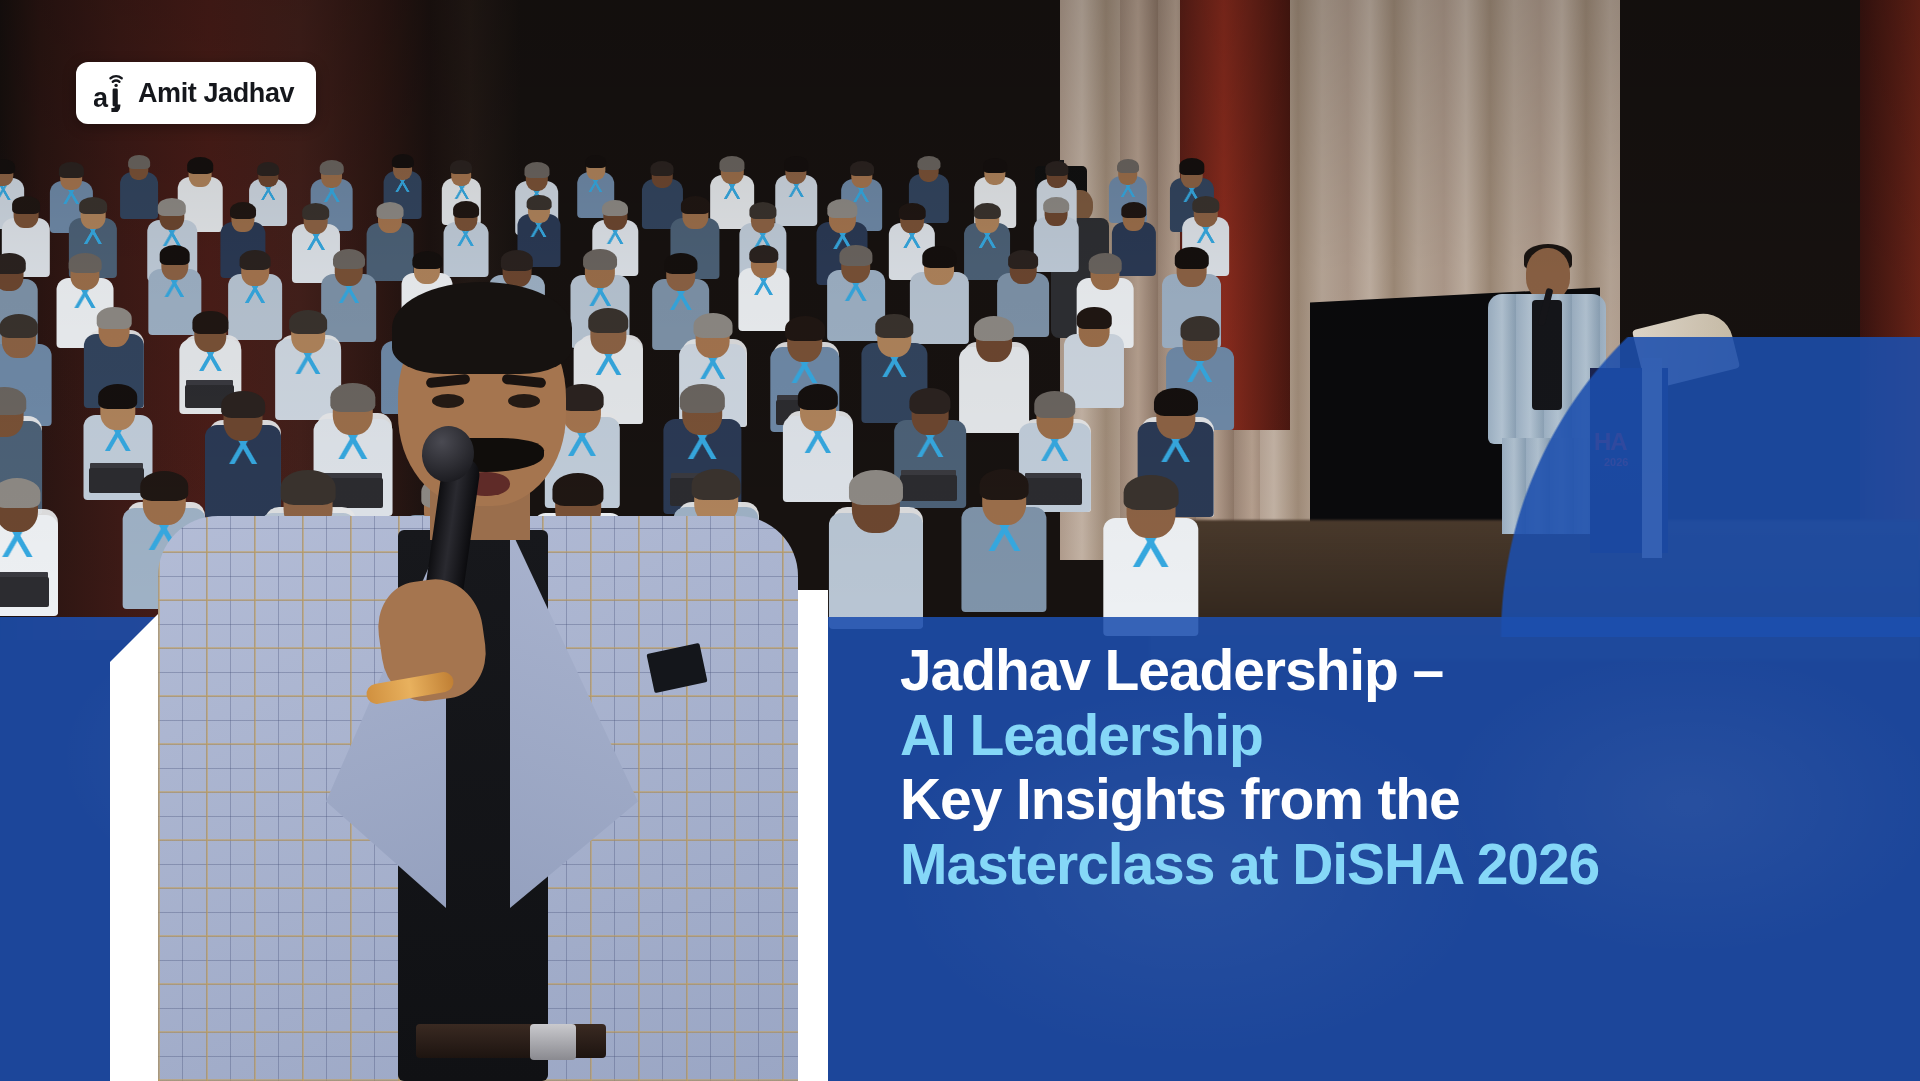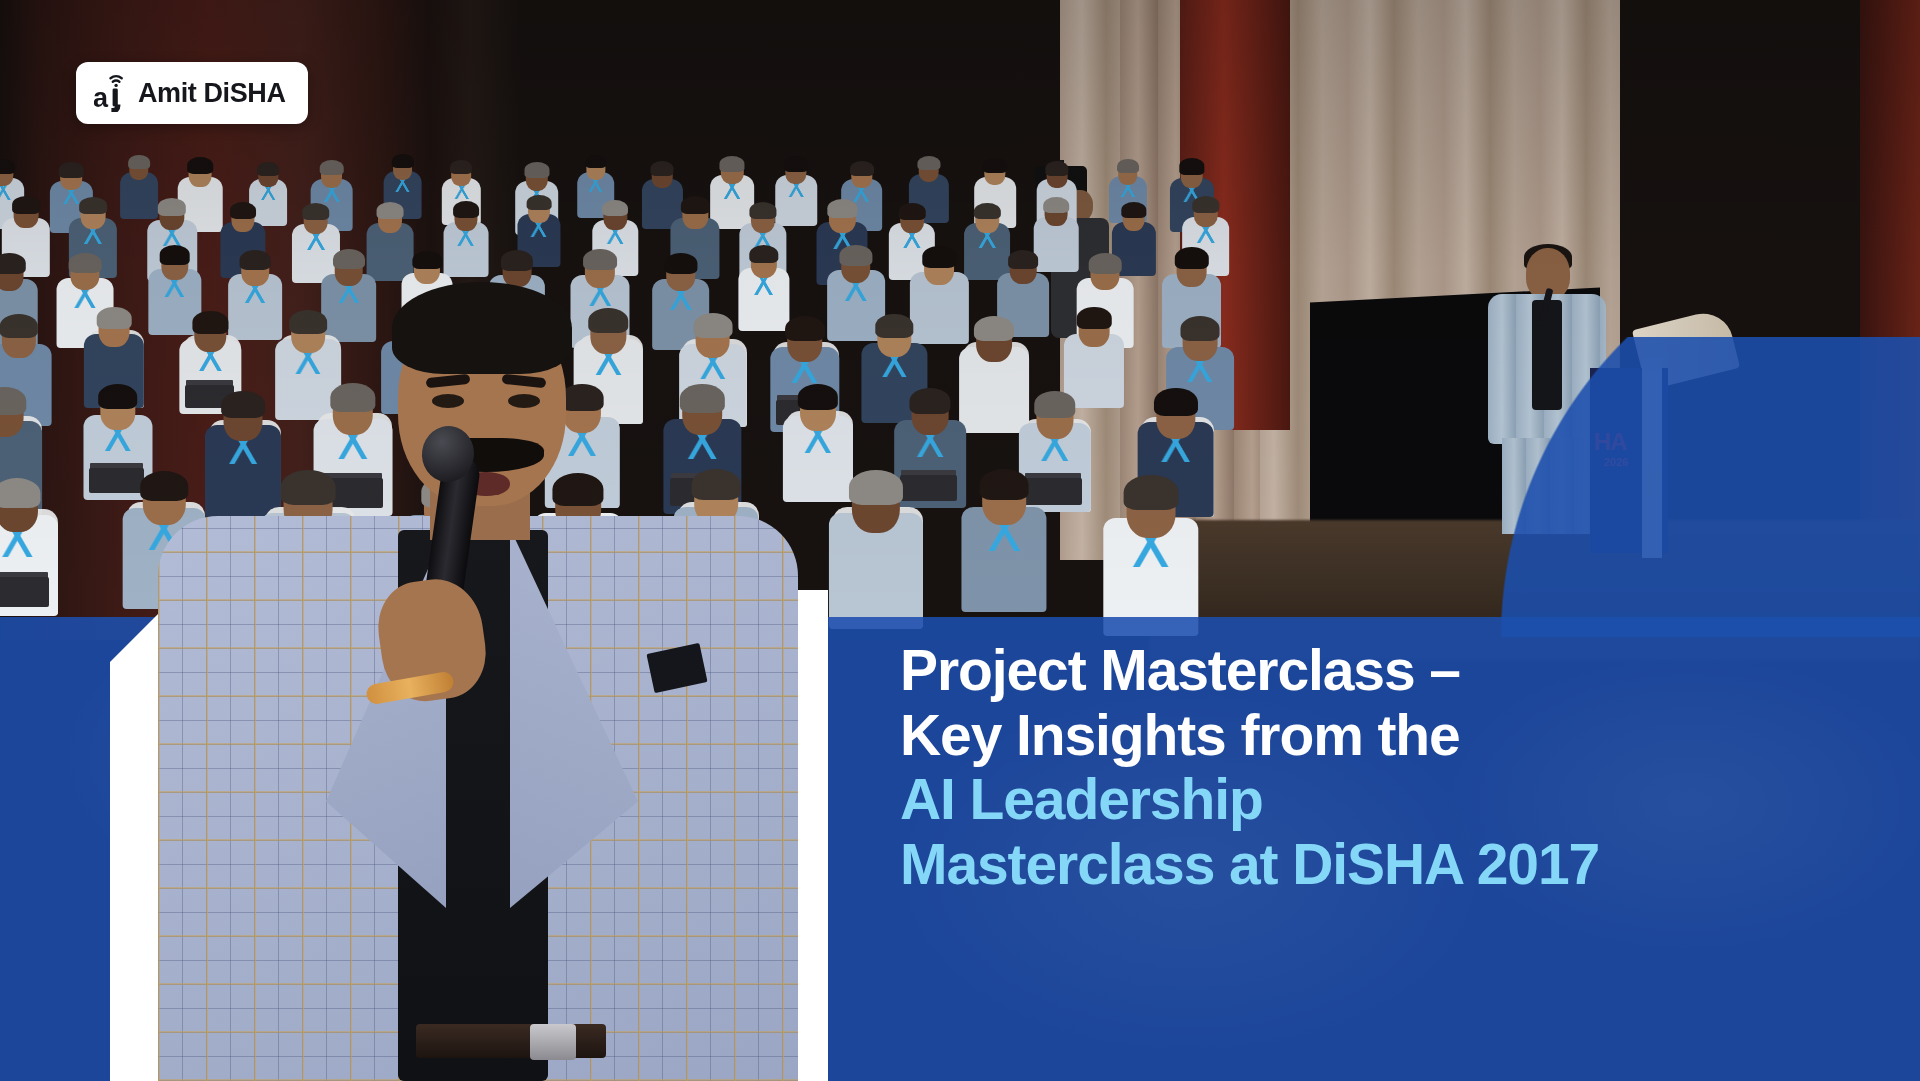--- a/index.html
+++ b/index.html
@@ -867,23 +867,23 @@
     <span class="logo-mark">
       <svg width="34" height="38" viewBox="0 0 34 38" aria-hidden="true">
         <path d="M16.5 4.2a9.3 9.3 0 0 1 11.2 0" fill="none" stroke="#15171c" stroke-width="2.4" stroke-linecap="round"></path>
         <path d="M18.8 7.8a5.6 5.6 0 0 1 6.6 0" fill="none" stroke="#15171c" stroke-width="2.4" stroke-linecap="round"></path>
         <circle cx="22.1" cy="11.4" r="1.7" fill="#15171c"></circle>
         <text x="-1" y="33" font-family="Liberation Sans, sans-serif" font-size="27" font-weight="800" fill="#15171c">a</text>
         <rect x="18.6" y="14.6" width="5.2" height="17.8" rx="1.4" fill="#15171c"></rect>
         <path d="M23.8 30.5v1.2c0 3.1-2.0 5.0-5.0 5.0h-1.4" fill="none" stroke="#15171c" stroke-width="5.2" stroke-linecap="butt"></path>
       </svg>
     </span>
-    <span class="logo-text">Amit DiSHA</span>
+    <span class="logo-text">Amit Jadhav</span>
   </div>
 
   <div class="headline" id="headline">
-      <span class="hl-line">Project Masterclass –</span>
+      <span class="hl-line">Jadhav Leadership –</span>
+      <span class="hl-line accent">AI Leadership</span>
       <span class="hl-line">Key Insights from the</span>
-      <span class="hl-line accent">AI Leadership</span>
-      <span class="hl-line accent">Masterclass at DiSHA 2017</span>
+      <span class="hl-line accent">Masterclass at DiSHA 2026</span>
     </div>
 
 </div>
 
 </body></html>

